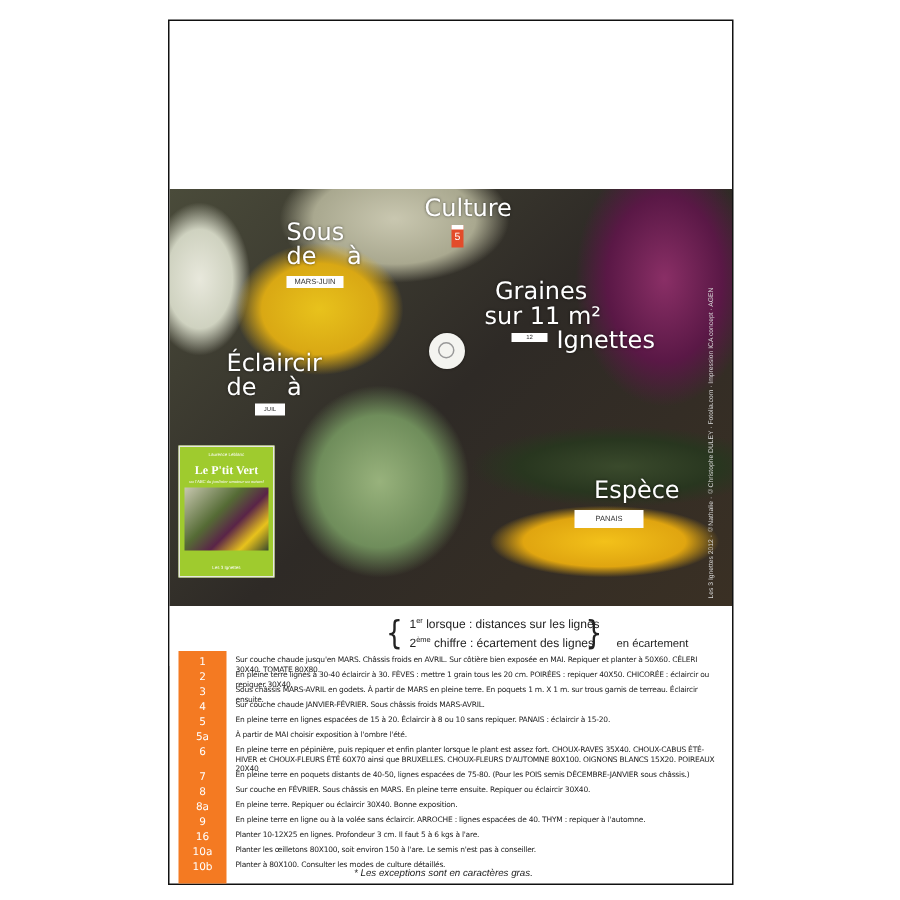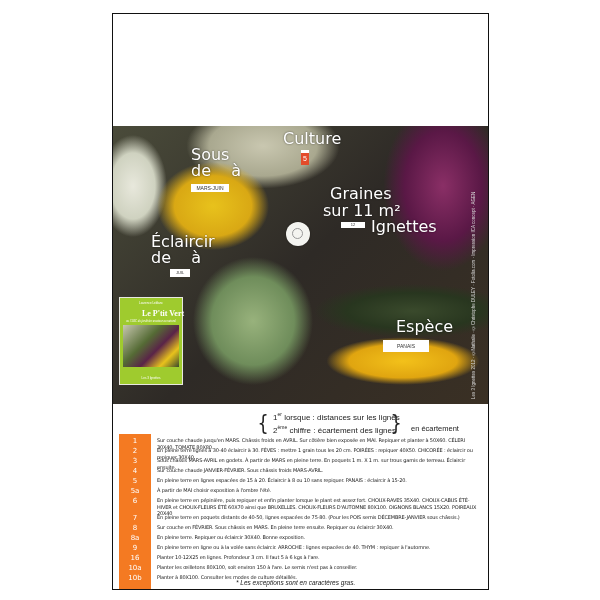--- a/index.html
+++ b/index.html
@@ -60,21 +60,21 @@
   .dial-hole::after {
     content: ""; position: absolute; left: 6px; top: 6px; width: 9px; height: 9px;
     border-radius: 50%; border: 1.5px solid #999;
   }
   .book {
     position: absolute; left: 6px; top: 171px; width: 62px; height: 86px;
     background: #9fcb2e; border: 1px solid #e8e8e0;
   }
   .book .btitle {
     position: absolute; left: 0; width: 62px; top: 11px; text-align: center;
-    font-family: "Liberation Serif", serif; color: #fff; font-size: 8px; font-weight: bold; margin-left: 12px;
+    font-family: "Liberation Serif", serif; color: #fff; font-size: 8px; font-weight: bold;
   }
   .book .bsub {
     position: absolute; left: 0; width: 62px; top: 21px; text-align: center;
     font-family: "Liberation Serif", serif; color: #fff; font-size: 3px; font-style: italic;
   }
   .book .bimg {
     position: absolute; left: 3px; top: 27px; width: 56px; height: 42px;
     background: linear-gradient(135deg, #c8c8b0, #556b35 40%, #5a2448 60%, #e8c21c 80%, #3a4a2c);
   }
   .book .bfoot {

